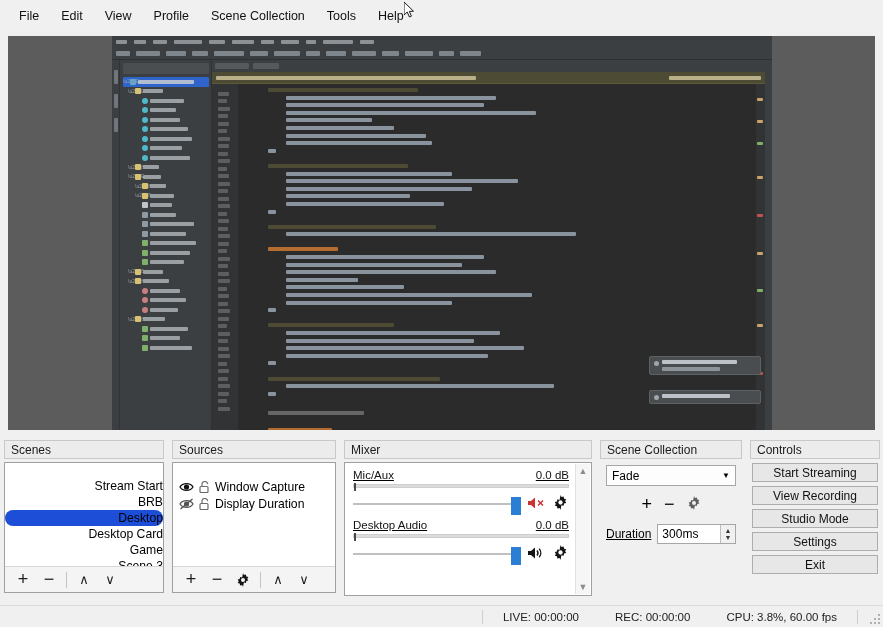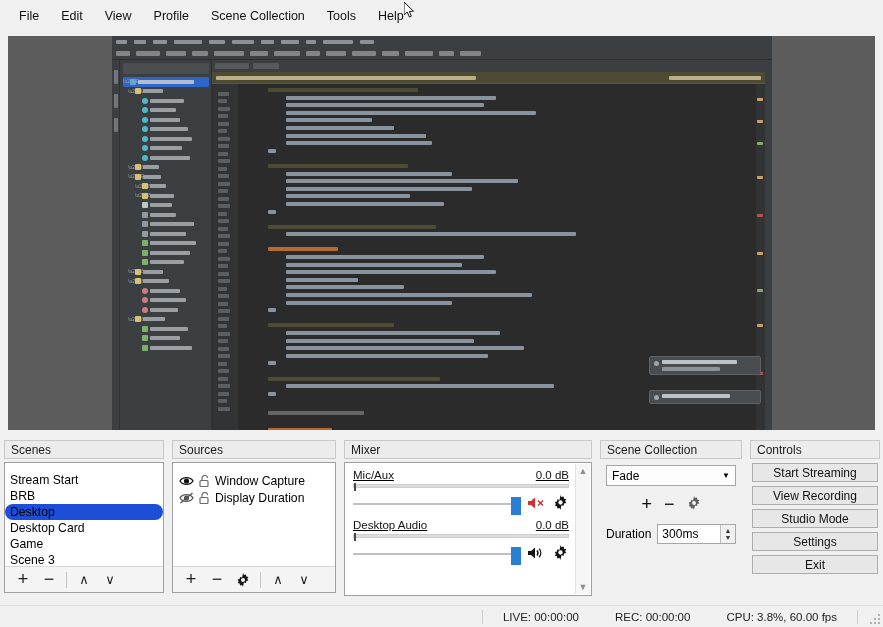--- a/index.html
+++ b/index.html
@@ -4,21 +4,21 @@
 <style>
   * { box-sizing: border-box; margin: 0; padding: 0; }
   html, body {
     width: 883px; height: 627px;
     background: #f0f0f0;
     font-family: "Liberation Sans", sans-serif;
     font-size: 12px;
     color: #000;
     overflow: hidden;
   }
-  #app { position: relative; width: 883px; height: 627px; background: #f0f0f0; }
+  #app { position: relative; width: 883px; height: 627px; background: #f0f0f0; text-align: right; }
 
   
   .menubar {
     position: absolute; left: 0; top: 0; width: 883px; height: 32px;
     background: #f0f0f0;
     display: flex; align-items: center; padding-left: 8px; gap: 0px;
   }
   .menu-item {
     font-size: 12.5px; color: #111;
     padding: 4px 11px; white-space: nowrap; cursor: default;
@@ -107,21 +107,21 @@
     font-size: 12px; color: #1a1a1a;
   }
   .dock-panel {
     border: 1px solid #a0a0a0; background: #fff; margin-top: 3px;
   }
 
   
   #dock-scenes { left: 4px; top: 440px; width: 160px; }
   #dock-sources { left: 172px; top: 440px; width: 164px; }
   .list {
-    background: #fff; height: 103px; overflow: hidden; padding-top: 9px;
+    background: #fff; height: 103px; overflow: hidden; padding-top: 15px;
   }
   .list-item {
     height: 16px; line-height: 16px; padding-left: 5px;
     font-size: 12.2px; color: #000; white-space: nowrap;
   }
   .list-item.selected { background: #1d4ed8; border-radius: 8px; }
   .src-item {
     display: flex; align-items: center; height: 17px; padding-left: 6px; gap: 5px;
     font-size: 12.2px;
   }
@@ -171,21 +171,21 @@
   
   #dock-trans { left: 600px; top: 440px; width: 142px; }
   .trans-body { height: 103px; background: #f0f0f0; padding: 6px 6px 0 6px; }
   .combo {
     height: 21px; background: #fdfdfd; border: 1px solid #a6a6a6;
     display: flex; align-items: center; justify-content: space-between;
     padding: 0 5px; font-size: 12px;
   }
   .trans-btns { display: flex; align-items: center; justify-content: center; gap: 12px; margin-top: 8px; }
   .dur-row { display: flex; align-items: center; gap: 6px; margin-top: 9px; }
-  .dur-label { font-size: 12px; }
+  .dur-label { font-size: 12px; text-decoration: underline; }
   .spin {
     flex: 1; height: 20px; background: #fff; border: 1px solid #a6a6a6;
     display: flex; align-items: center; justify-content: space-between; padding-left: 4px;
     font-size: 12px;
   }
   .spin-btns {
     width: 15px; height: 18px; border-left: 1px solid #bdbdbd; background: #f0f0f0;
     display: flex; flex-direction: column; align-items: center; justify-content: center;
     font-size: 7px; line-height: 7px; color: #333;
   }

